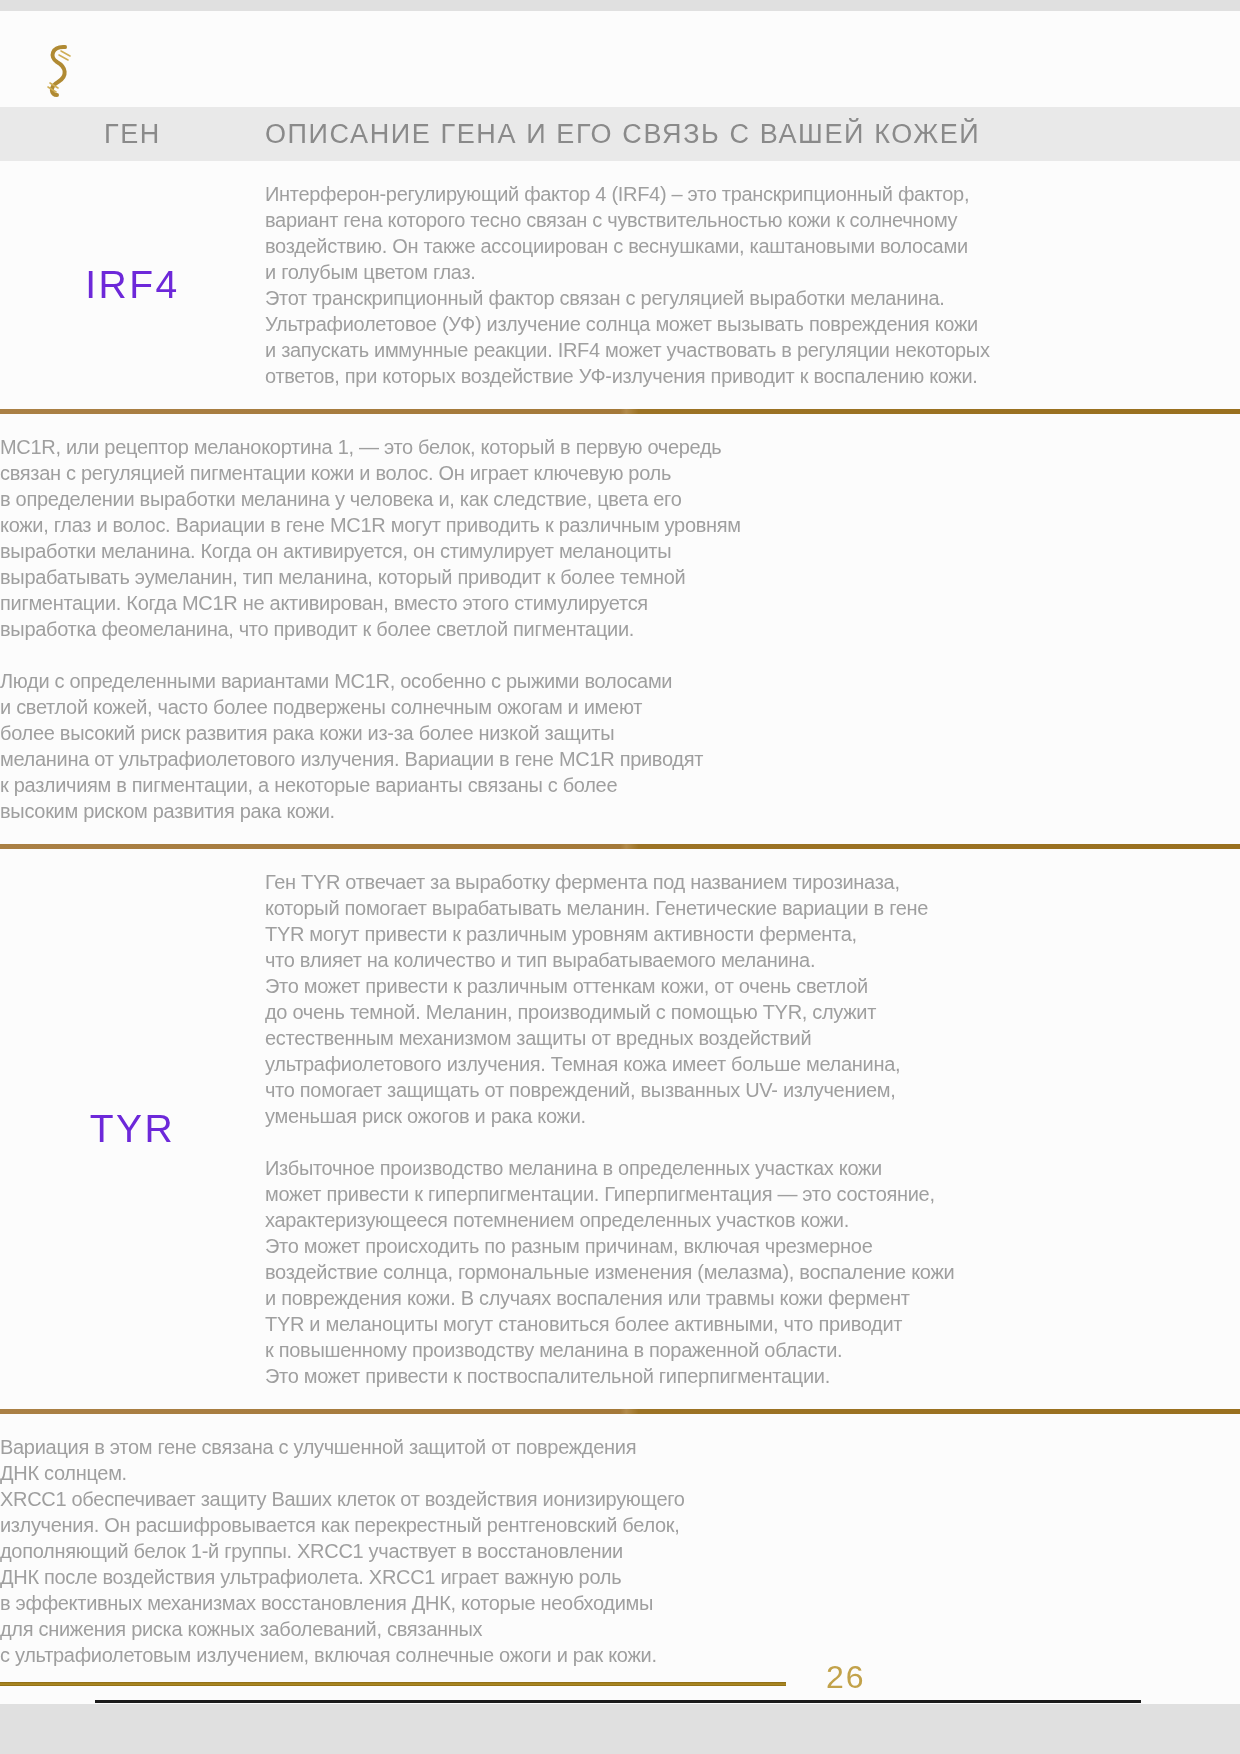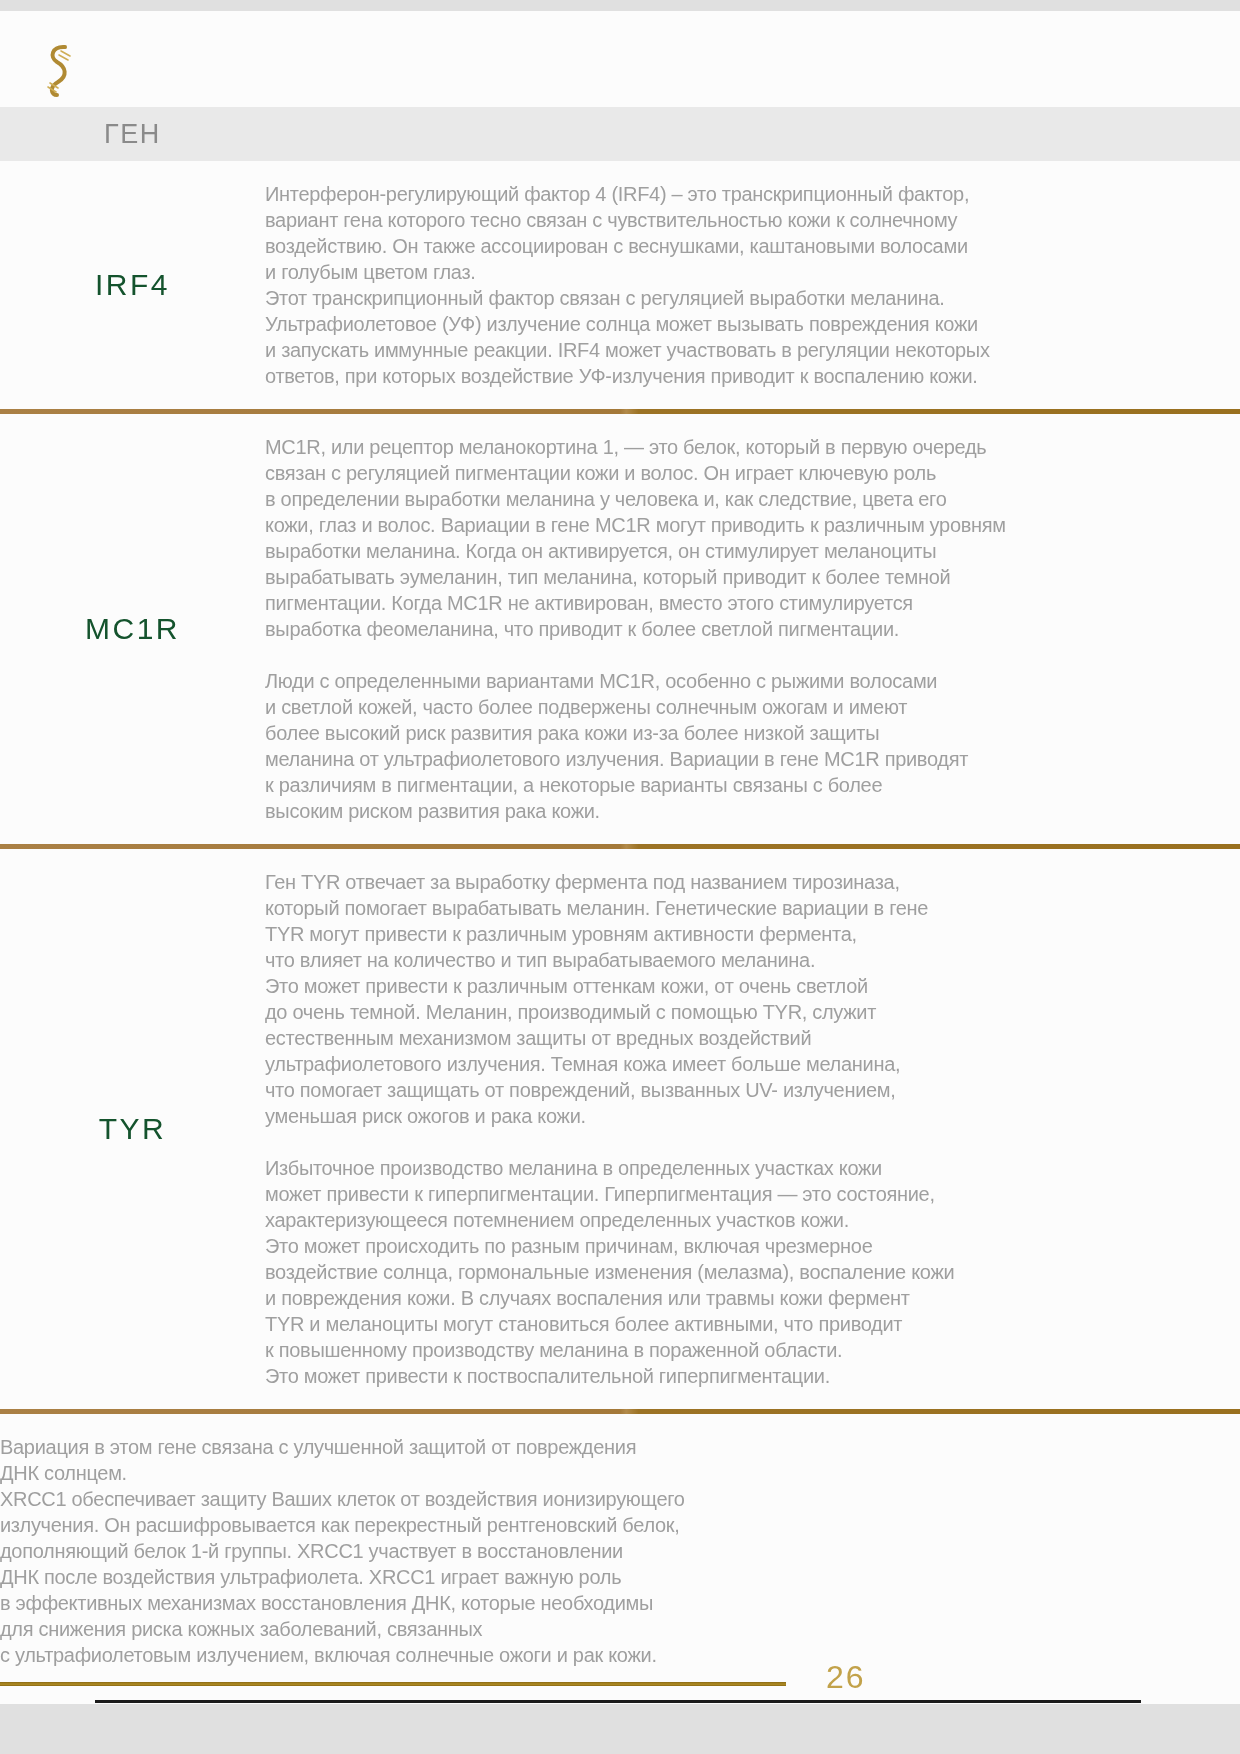--- a/index.html
+++ b/index.html
@@ -26,21 +26,21 @@
   }
   .table-header .col-desc{
     flex:1;display:flex;align-items:center;
   }
   
   .rows{position:absolute;left:0;top:150px;right:0;}
   .gene-row{display:flex;}
   .gene-label{
     width:265px;flex:0 0 265px;
     display:flex;align-items:center;justify-content:center;
-    font-size:30px;font-weight:300;letter-spacing:2.5px;color:#14532d;
+    font-size:39px;font-weight:300;letter-spacing:2.5px;color:#6d28d9;
   }
   .gene-text{
     flex:1;
     padding:20px 40px 20px 0;
     white-space:pre-line;
     font-size:20px;line-height:26px;letter-spacing:-0.3px;
     font-weight:300;color:#9f9f9f;
   }
   .separator{
     height:5px;
@@ -70,40 +70,40 @@
       <path d="M23,4 C10,3 7,14 15,19 C24,24 26,33 16,39 C7,44 9,52 15,52" fill="none" stroke="#b08a33" stroke-width="4" stroke-linecap="round"></path>
       <path d="M19,8 L28,13" fill="none" stroke="#cfae56" stroke-width="1.6" stroke-linecap="round"></path>
       <path d="M17,12 L26,17" fill="none" stroke="#cfae56" stroke-width="1.6" stroke-linecap="round"></path>
       <path d="M8,40 L16,45" fill="none" stroke="#cfae56" stroke-width="1.6" stroke-linecap="round"></path>
       <path d="M6,44 L14,49" fill="none" stroke="#cfae56" stroke-width="1.6" stroke-linecap="round"></path>
     </svg>
   </div>
 
   <div class="table-header">
     <div class="col-gene">ГЕН</div>
+    <div class="col-desc">ОПИСАНИЕ ГЕНА И ЕГО СВЯЗЬ С ВАШЕЙ КОЖЕЙ</div>
   </div>
 
   <div class="rows">
 
     <div class="gene-row">
       <div class="gene-label">IRF4</div>
       <div class="gene-text">Интерферон-регулирующий фактор 4 (IRF4) – это транскрипционный фактор,
 вариант гена которого тесно связан с чувствительностью кожи к солнечному
 воздействию. Он также ассоциирован с веснушками, каштановыми волосами
 и голубым цветом глаз.
 Этот транскрипционный фактор связан с регуляцией выработки меланина.
 Ультрафиолетовое (УФ) излучение солнца может вызывать повреждения кожи
 и запускать иммунные реакции. IRF4 может участвовать в регуляции некоторых
 ответов, при которых воздействие УФ-излучения приводит к воспалению кожи.</div>
     </div>
 
     <div class="separator"></div>
 
     <div class="gene-row">
-      <div class="gene-label">MC1R</div>
       <div class="gene-text">MC1R, или рецептор меланокортина 1, — это белок, который в первую очередь
 связан с регуляцией пигментации кожи и волос. Он играет ключевую роль
 в определении выработки меланина у человека и, как следствие, цвета его
 кожи, глаз и волос. Вариации в гене MC1R могут приводить к различным уровням
 выработки меланина. Когда он активируется, он стимулирует меланоциты
 вырабатывать эумеланин, тип меланина, который приводит к более темной
 пигментации. Когда MC1R не активирован, вместо этого стимулируется
 выработка феомеланина, что приводит к более светлой пигментации.
 
 Люди с определенными вариантами MC1R, особенно с рыжими волосами

